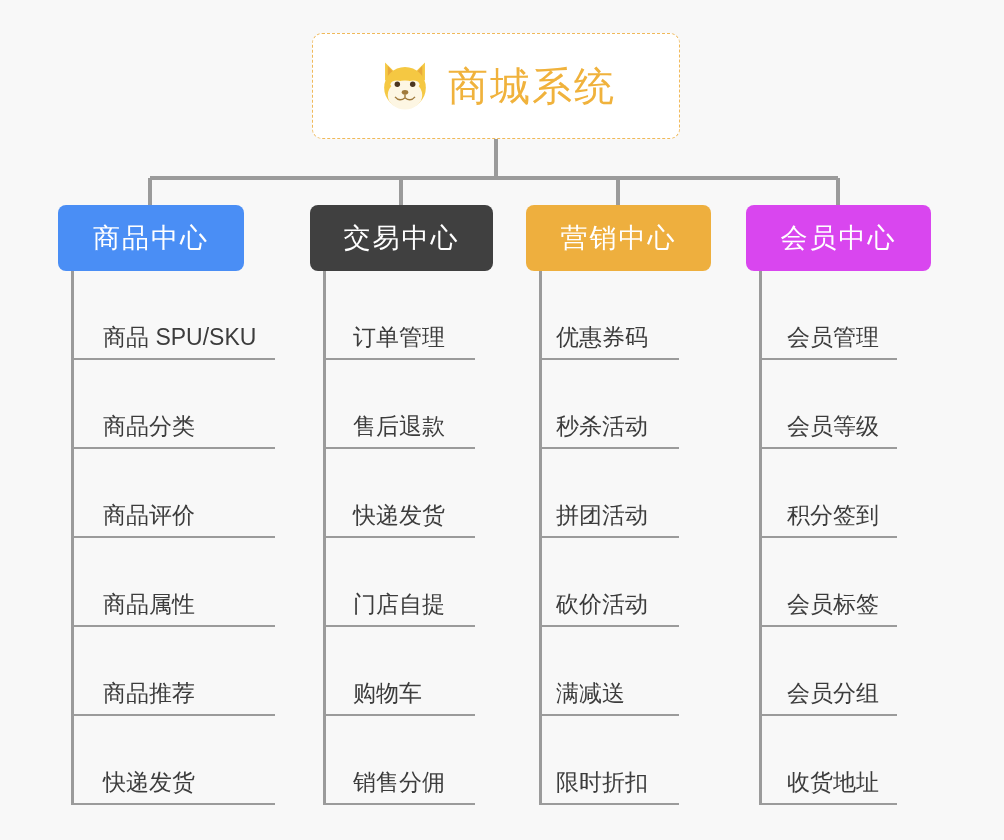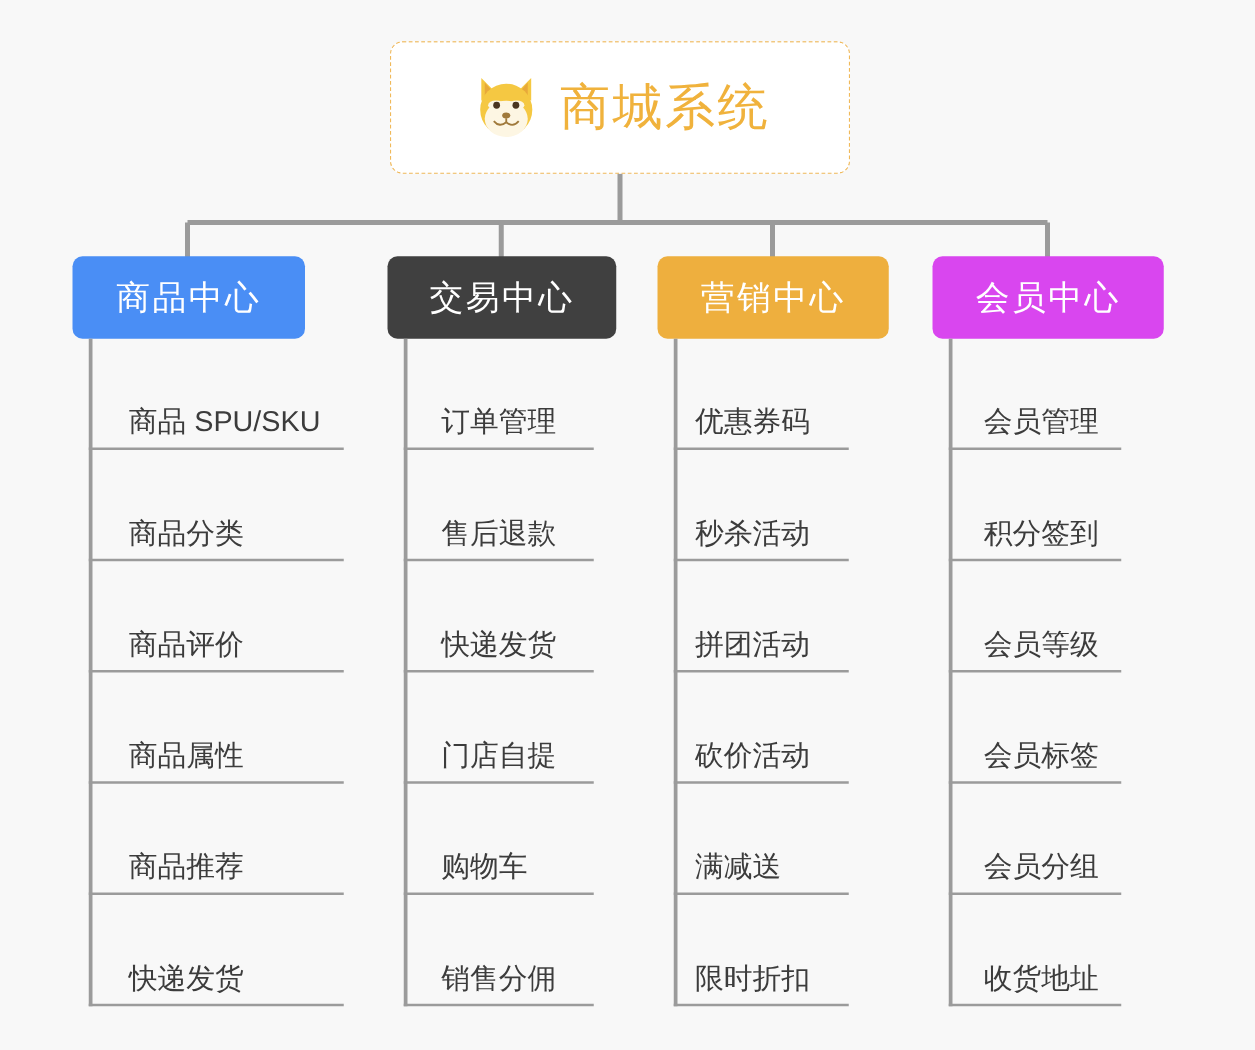--- a/index.html
+++ b/index.html
@@ -256,26 +256,26 @@
   <div class="branch branch-3">
     <div class="branch-header">
       <span>会员中心</span>
     </div>
     <div class="branch-body">
       <div class="branch-spine" style="height:534px;"></div>
       <div class="leaf">
           <span class="leaf-label">会员管理</span>
         </div>
       <div class="leaf">
+          <span class="leaf-label">会员等级</span>
+        </div>
+      <div class="leaf">
           <span class="leaf-label">积分签到</span>
         </div>
       <div class="leaf">
-          <span class="leaf-label">会员等级</span>
-        </div>
-      <div class="leaf">
           <span class="leaf-label">会员标签</span>
         </div>
       <div class="leaf">
           <span class="leaf-label">会员分组</span>
         </div>
       <div class="leaf">
           <span class="leaf-label">收货地址</span>
         </div>
     </div>
   </div>

